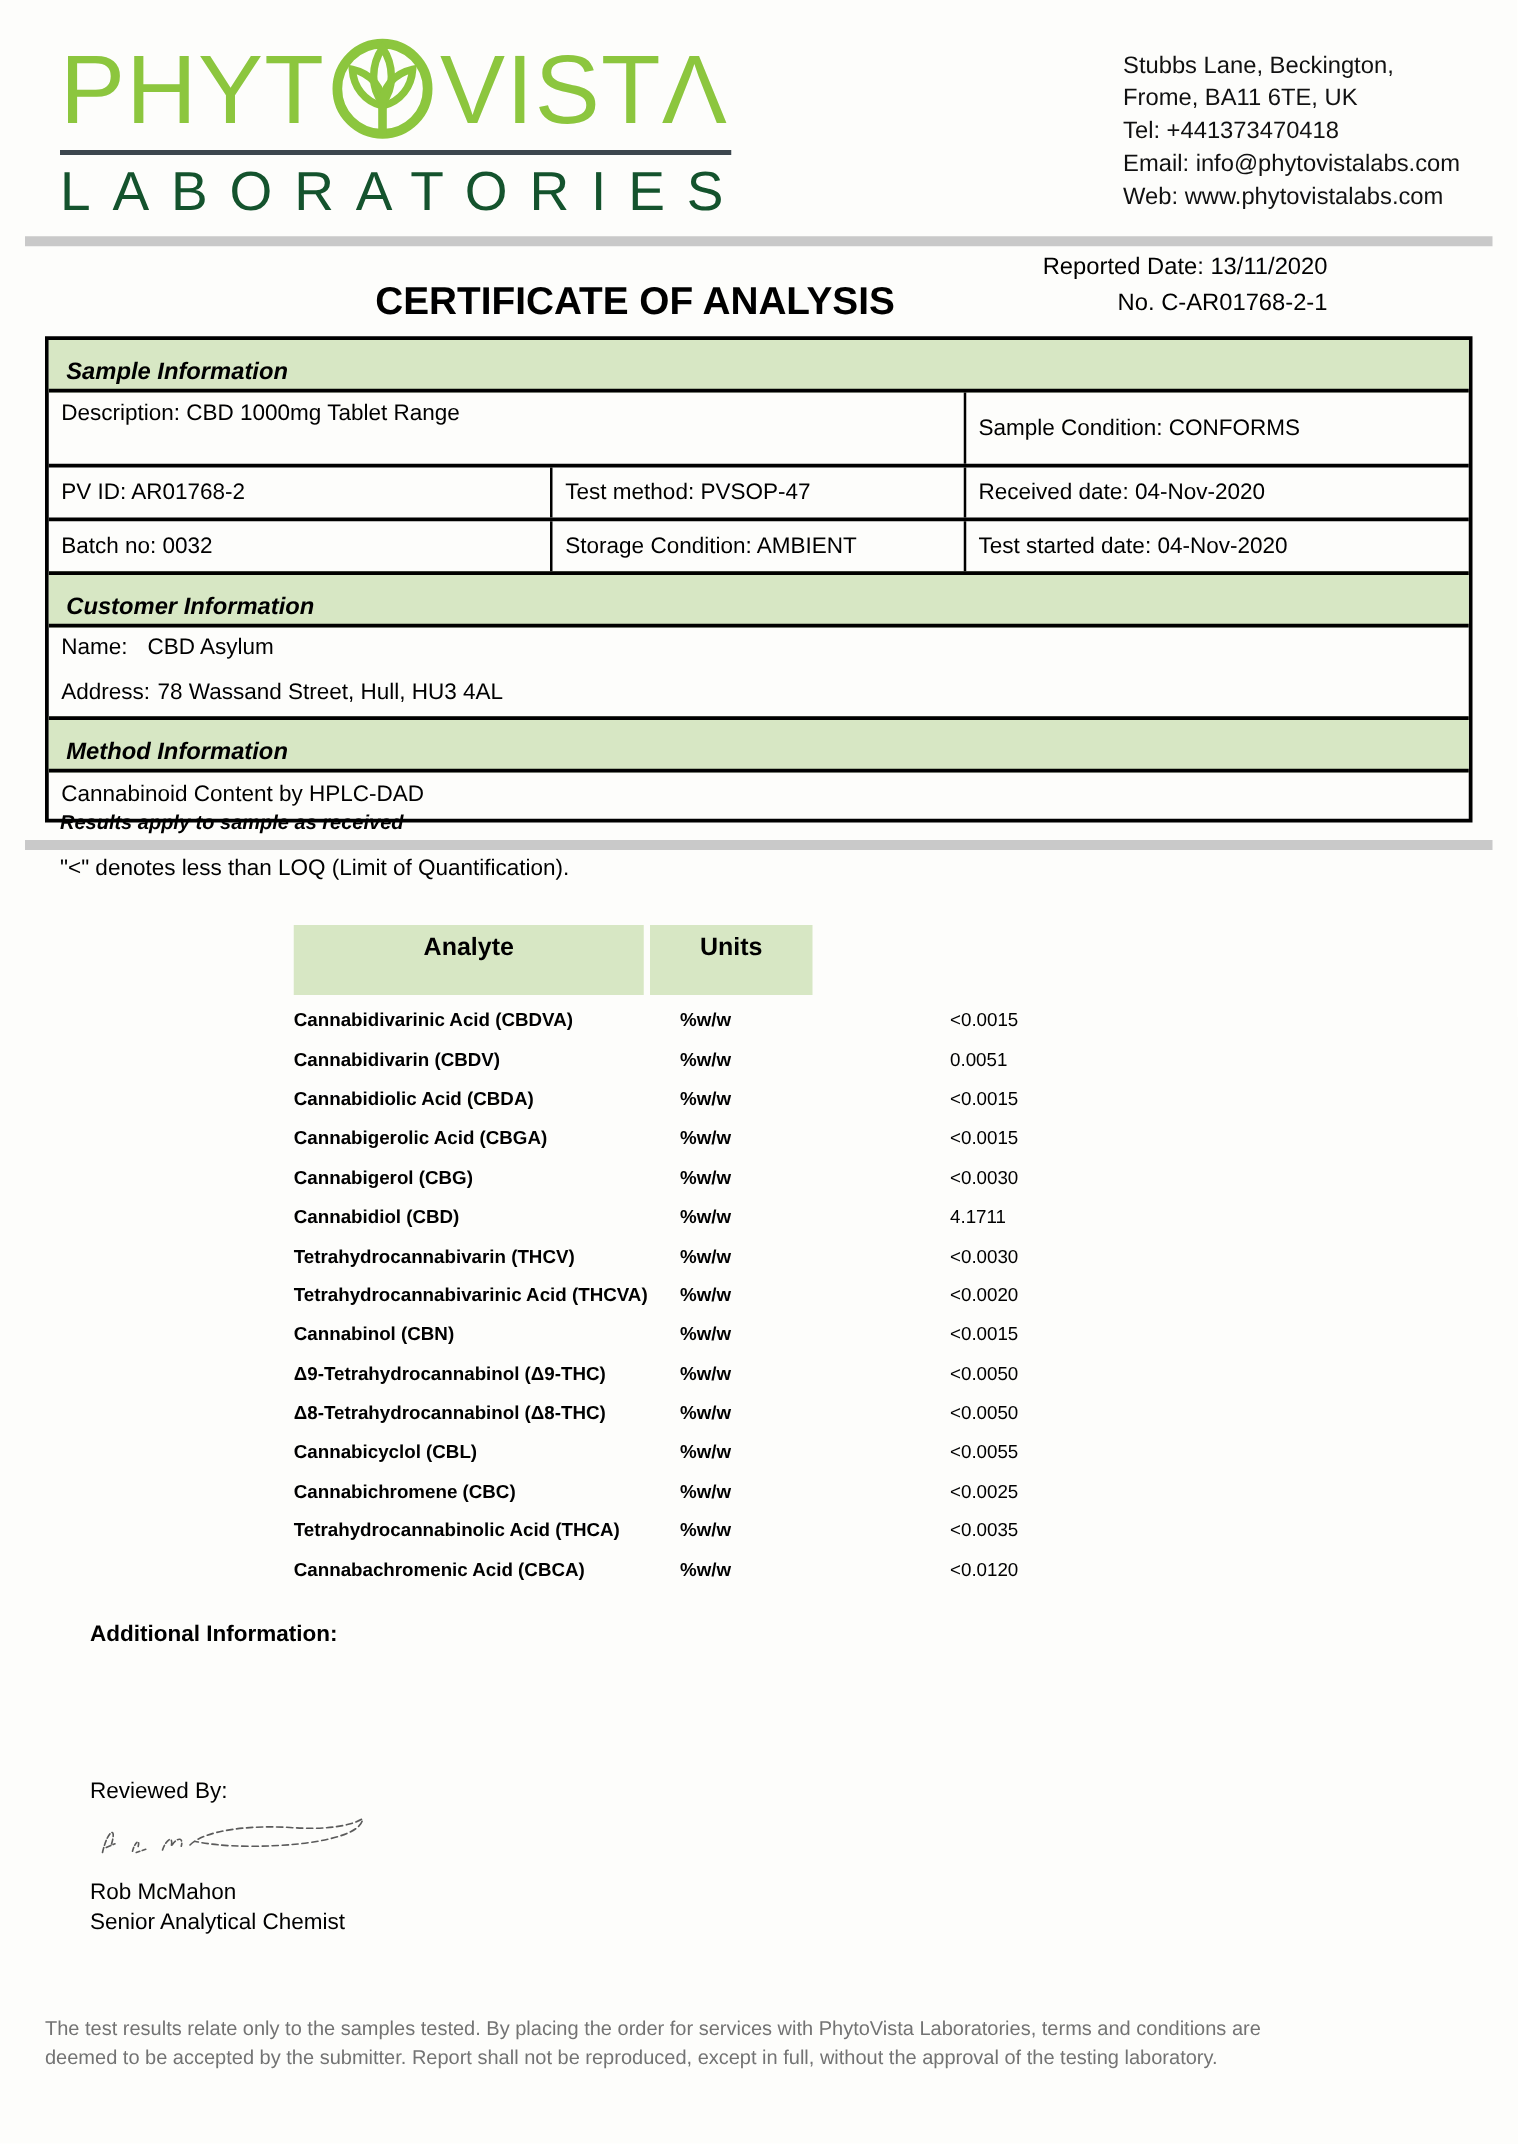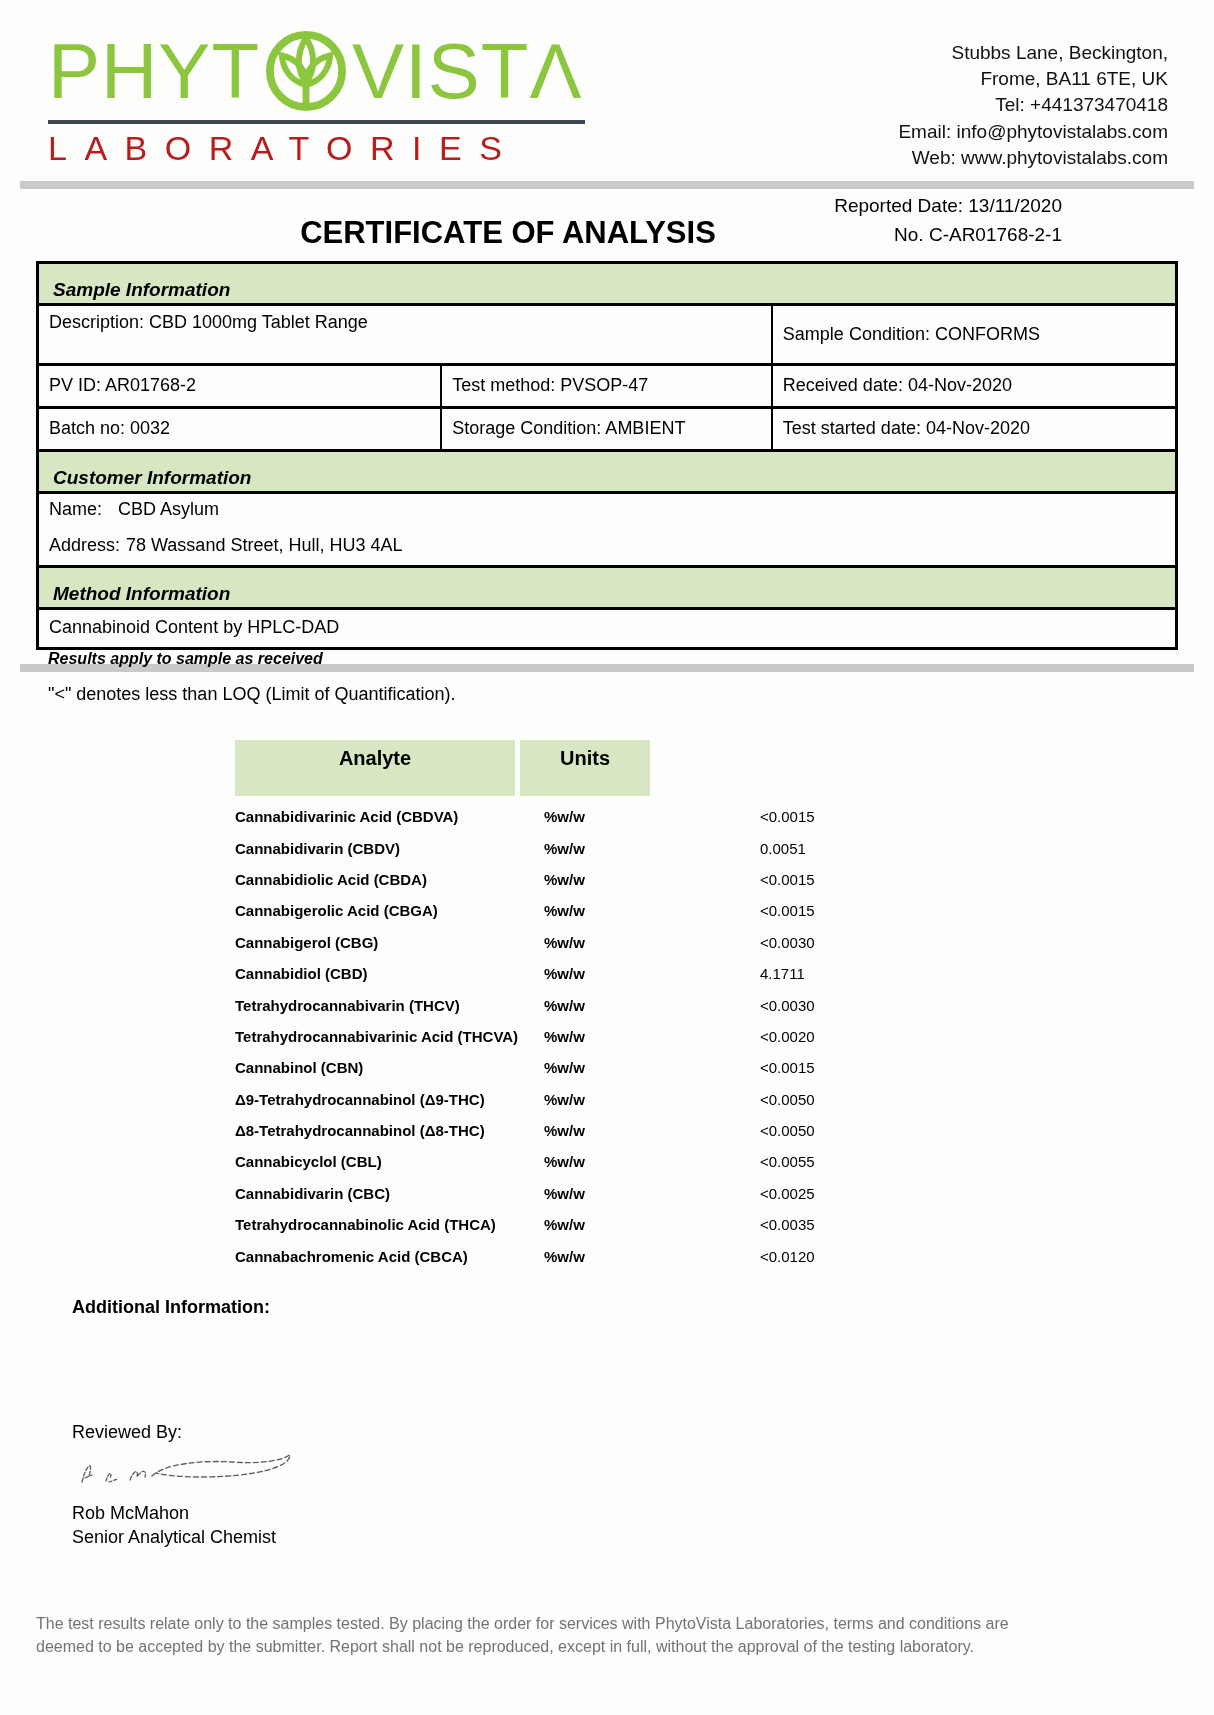--- a/index.html
+++ b/index.html
@@ -8,22 +8,22 @@
     position:relative; width:1214px; height:1715px; margin:0 auto;
     background:#fdfdfb; color:#000;
     font-family:"Liberation Sans", sans-serif; overflow:hidden;
   }
   
   .header { display:flex; justify-content:space-between; padding:28px 46px 0 48px; }
   .brand { width:560px; }
   .brand-word { display:flex; align-items:center; color:#8CC63E; font-size:78px; line-height:1; letter-spacing:1px; font-weight:400; white-space:nowrap; }
   .leaf-badge { display:inline-block; width:86px; height:86px; margin:0 3px; }
   .brand-rule { border-top:4px solid #3D474E; width:537px; margin:6px 0 5px; }
-  .brand-sub { color:#b91c1c; font-size:34px; letter-spacing:17.5px; font-weight:400; white-space:nowrap; }
-  .contact { text-align:right; font-size:19px; line-height:1.38; padding-top:12px; color:#111; }
+  .brand-sub { color:#14532d; font-size:44px; letter-spacing:17.5px; font-weight:400; white-space:nowrap; }
+  .contact { text-align:left; font-size:19px; line-height:1.38; padding-top:12px; color:#111; }
   
   .gray-bar { height:8px; background:#c9c9c9; margin:10px 20px 0 20px; }
   .gray-bar-2 { height:8px; background:#c9c9c9; margin:14px 20px 0 20px; }
   
   .title-row { position:relative; height:72px; }
   .coa-title { position:absolute; left:0; right:198px; top:26px; text-align:center; font-size:31px; font-weight:bold; letter-spacing:0px; }
   .report-meta { position:absolute; right:152px; top:3px; text-align:right; font-size:19px; line-height:1.5; }
   
   .info-table { margin:0 36px; border:3px solid #000; font-size:18px; }
   .sec-head { background:#D7E7C4; font-weight:bold; font-size:19px; padding:15px 0 2px 14px; border-bottom:3px solid #000;font-style:italic; }
@@ -202,21 +202,21 @@
         <div class="rc-analyte">Δ8-Tetrahydrocannabinol (Δ8-THC)</div>
         <div class="rc-units">%w/w</div>
         <div class="rc-result">&lt;0.0050</div>
       </div>
       <div class="res-row">
         <div class="rc-analyte">Cannabicyclol (CBL)</div>
         <div class="rc-units">%w/w</div>
         <div class="rc-result">&lt;0.0055</div>
       </div>
       <div class="res-row">
-        <div class="rc-analyte">Cannabidivarin (CBC)</div>
+        <div class="rc-analyte">Cannabichromene (CBC)</div>
         <div class="rc-units">%w/w</div>
         <div class="rc-result">&lt;0.0025</div>
       </div>
       <div class="res-row">
         <div class="rc-analyte">Tetrahydrocannabinolic Acid (THCA)</div>
         <div class="rc-units">%w/w</div>
         <div class="rc-result">&lt;0.0035</div>
       </div>
       <div class="res-row">
         <div class="rc-analyte">Cannabachromenic Acid (CBCA)</div>

